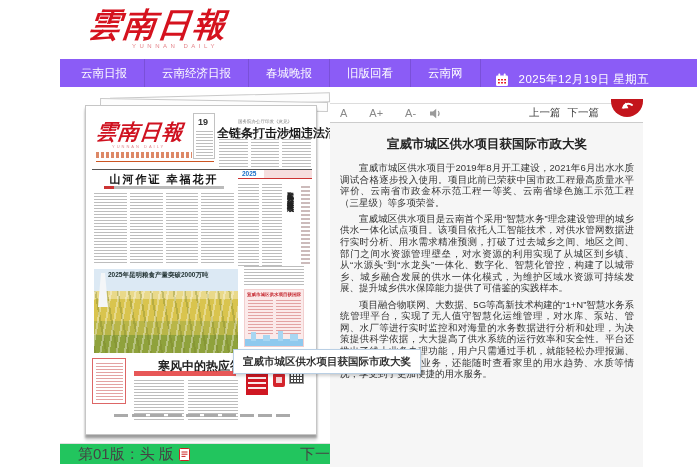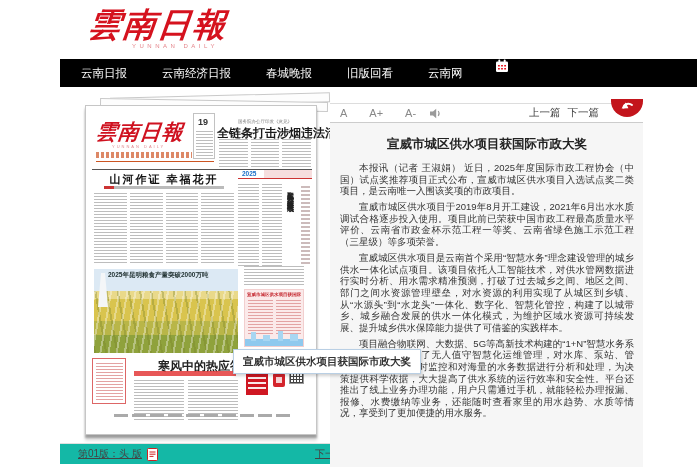--- a/index.html
+++ b/index.html
@@ -7,22 +7,22 @@
   .canvas{position:relative;width:700px;height:467px;background:#fff;overflow:hidden;
           font-family:"Liberation Sans",sans-serif;}
 
   
   .logo{position:absolute;left:88px;top:5px;width:150px;height:52px;cursor:pointer;}
   .logo-main{font-family:"DejaVu Serif",serif;font-style:italic;font-weight:bold;
              font-size:33px;color:#d5121e;letter-spacing:2px;transform:skewX(-6deg);line-height:40px;}
   .logo-sub{font-size:6px;color:#e4858b;letter-spacing:3.5px;margin-left:44px;margin-top:-2px;}
 
   
-  .navbar{position:absolute;left:60px;top:59px;width:637px;height:28px;background:#000000;
-          display:flex;align-items:flex-start;color:#fff;font-size:11.5px;}
+  .navbar{position:absolute;left:60px;top:59px;width:637px;height:28px;background:#8b5cf6;
+          display:flex;align-items:flex-end;color:#fff;font-size:11.5px;}
   .nav-item{padding:0 17px;height:28px;line-height:28px;color:#fff;text-decoration:none;
             border-right:1px solid rgba(0,0,0,.12);white-space:nowrap;cursor:pointer;}
   .nav-item:first-child{margin-left:4px;}
   .cal{margin:0 10px 0 14px;display:inline-flex;align-items:center;}
   .nav-date{letter-spacing:.5px;}
 
   
   .stack1,.stack2{position:absolute;background:#fdfdfd;border:1px solid #c9c9c9;height:10px;}
   .stack1{left:110px;top:95px;width:220px;transform:rotate(-1.4deg);}
   .stack2{left:100px;top:100px;width:228px;transform:rotate(1deg);}
@@ -93,22 +93,22 @@
   .p-noticebox div{left:3px;top:4px;width:27px;height:38px;position:absolute;}
   .p-headline3{left:72px;top:252px;width:80px;font-size:12px;font-weight:bold;color:#222;
                text-align:center;white-space:nowrap;}
   .p-redbar{left:48px;top:265px;width:102px;height:5px;background:#e33a3a;opacity:.85;}
   .p-cols2{left:48px;top:274px;width:104px;height:40px;display:flex;gap:4px;position:absolute;}
   .p-cols2 div{flex:1;position:static;}
   .p-footerline{left:28px;top:308px;width:176px;height:3px;
                 background:repeating-linear-gradient(to right,#aaa 0 14px,transparent 14px 18px);}
 
   
-  .page-bar{position:absolute;left:60px;top:443px;width:285px;height:21px;background:#14b8a6;
-            border-top:1px solid #e0e0e0;display:flex;align-items:center;font-size:10px;color:#444;text-decoration:underline;}
+  .page-bar{position:absolute;left:60px;top:443px;width:285px;height:21px;background:#22c55e;
+            border-top:1px solid #e0e0e0;display:flex;align-items:center;font-size:15px;color:#444;}
   .page-bar .lab{margin-left:18px;}
   .pdf{margin-left:5px;display:inline-flex;cursor:pointer;}
   .nextpage{margin-left:auto;color:#444;text-decoration:none;cursor:pointer;}
 
   
   .panel{position:absolute;left:330px;top:96px;width:313px;height:371px;}
   .toolbar{position:absolute;left:0;top:7px;width:313px;height:20px;background:#fff;
            border-top:1px solid #ddd;border-bottom:1px solid #ccc;display:flex;align-items:center;
            font-size:11px;color:#888;}
   .tb-a{margin-left:10px;margin-right:12px;cursor:pointer;letter-spacing:0;}
@@ -153,20 +153,21 @@
         <g fill="#e8121d">
           <rect x="3" y="6" width="1.8" height="1.5"></rect>
             <rect x="6.1" y="6" width="1.8" height="1.5"></rect>
             <rect x="9.2" y="6" width="1.8" height="1.5"></rect>
           <rect x="3" y="9" width="1.8" height="1.5"></rect>
             <rect x="6.1" y="9" width="1.8" height="1.5"></rect>
             <rect x="9.2" y="9" width="1.8" height="1.5"></rect>
         </g>
       </svg>
     </span>
+    <span class="nav-date">2025年12月19日 星期五</span>
   </div>
 
   <div class="stack1"></div>
   <div class="stack2"></div>
 
   <div class="paper">
     <div class="p-masthead">雲南日報</div>
     <div class="p-masthead-sub">YUNNAN DAILY</div>
     <div class="p-redrow"></div>
     <div class="p-redline"></div>
@@ -262,21 +263,20 @@
       </span>
       <span class="back-btn">
         <svg width="17" height="13" viewBox="0 0 17 13">
           <path d="M4.5 8.5 C5 4.8 10 3.6 13 6" stroke="#fff" stroke-width="2" fill="none" stroke-linecap="round"></path>
           <path d="M6.8 3.6 L2.6 9.6 L9.4 9.2 Z" fill="#fff"></path>
         </svg>
       </span>
     </div>
     <div class="content">
       <h1 class="a-title">宣威市城区供水项目获国际市政大奖</h1>
-      <p>本报讯（记者 王淑娟） 近日，2025年度国际市政工程协会（中国）试点奖推荐项目正式公布，宣威市城区供水项目入选试点奖二类项目，是云南唯一入围该奖项的市政项目。</p>
       <p>宣威市城区供水项目于2019年8月开工建设，2021年6月出水水质调试合格逐步投入使用。项目此前已荣获中国市政工程最高质量水平评价、云南省市政金杯示范工程一等奖、云南省绿色施工示范工程（三星级）等多项荣誉。</p>
       <p>宣威城区供水项目是云南首个采用“智慧水务”理念建设管理的城乡供水一体化试点项目。该项目依托人工智能技术，对供水管网数据进行实时分析、用水需求精准预测，打破了过去城乡之间、地区之间、部门之间水资源管理壁垒，对水资源的利用实现了从城区到乡镇、从“水源头”到“水龙头”一体化、数字化、智慧化管控，构建了以城带乡、城乡融合发展的供水一体化模式，为维护区域水资源可持续发展、提升城乡供水保障能力提供了可借鉴的实践样本。</p>
       <p>项目融合物联网、大数据、5G等高新技术构建的“1+N”智慧水务系统管理平台，实现了无人值守智慧化运维管理，对水库、泵站、管网、水厂等进行实时监控和对海量的水务数据进行分析和处理，为决策提供科学依据，大大提高了供水系统的运行效率和安全性。平台还推出了线上业务办理功能，用户只需通过手机，就能轻松办理报漏、报修、水费缴纳等业务，还能随时查看家里的用水趋势、水质等情况，享受到了更加便捷的用水服务。</p>
     </div>
   </div>
 
   <div class="tooltip">宣威市城区供水项目获国际市政大奖</div>
 
 </div>
 

